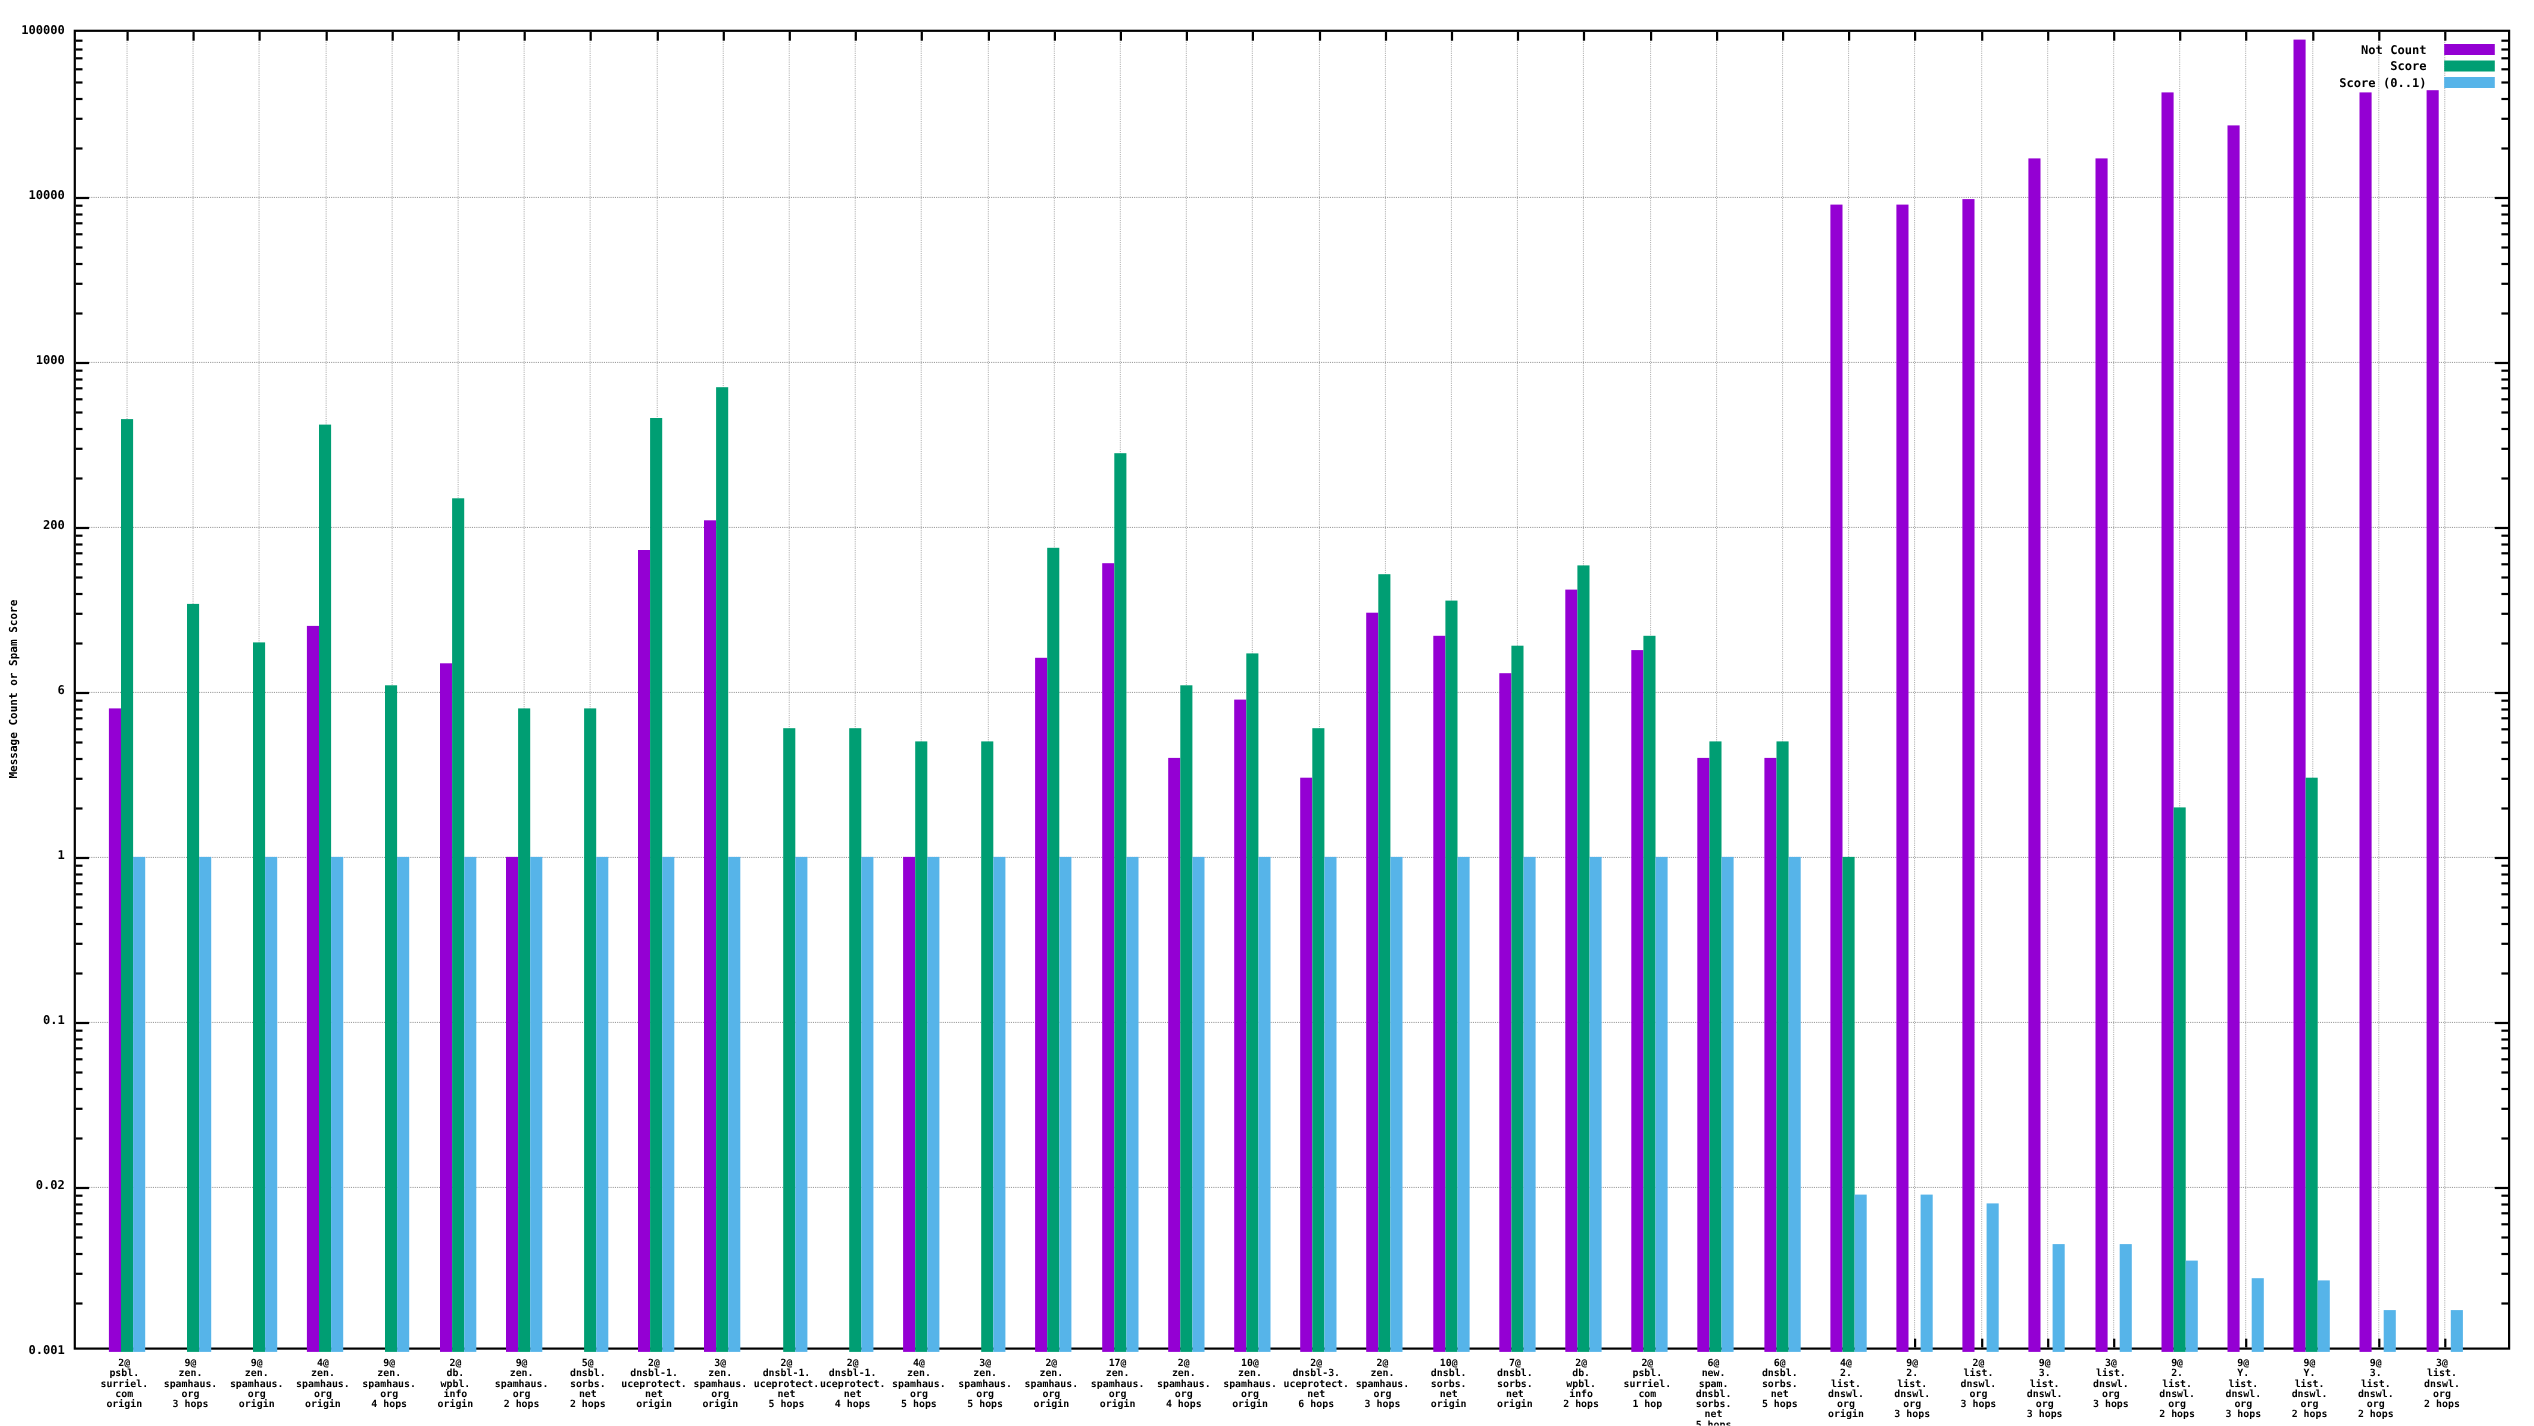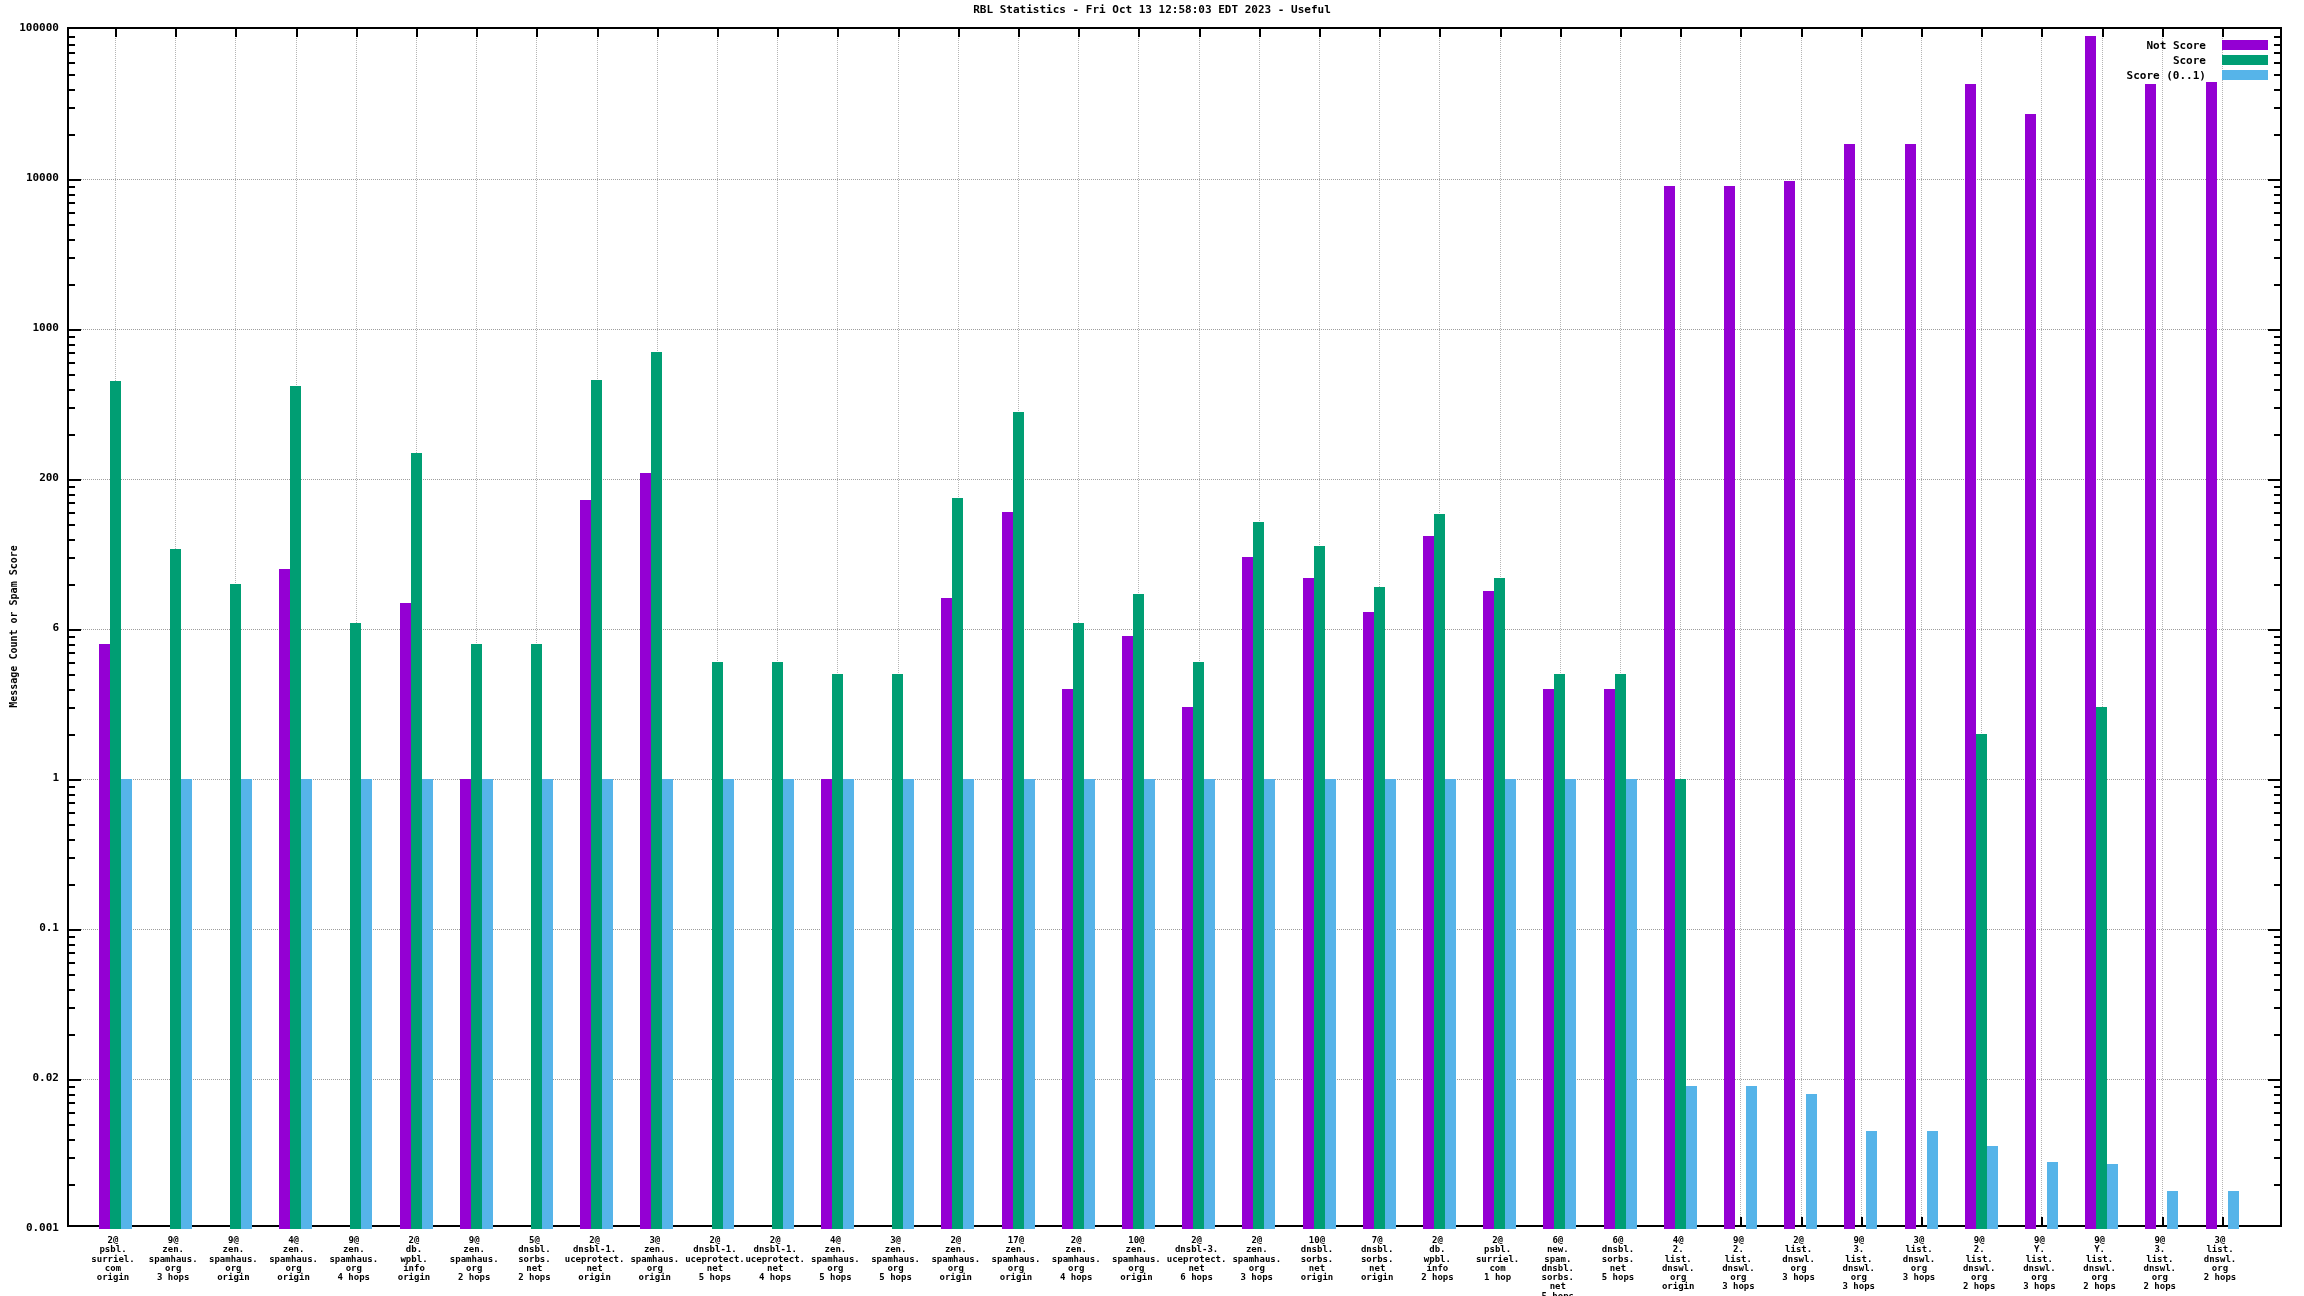--- a/index.html
+++ b/index.html
@@ -23,21 +23,20 @@
           font-size:9px;line-height:9.3px;font-weight:bold;color:#000;white-space:pre;}
   .legend-row{position:absolute;height:11px;}
   .legend-text{position:absolute;right:62px;top:-1px;white-space:nowrap;
                font-size:11px;font-weight:bold;color:#000;}
   .legend-swatch{position:absolute;right:0;top:0;width:46px;height:10px;}
 </style>
 </head>
 <body>
 
 <div id="chart">
-  <div id="title">RBL Statistics - Fri Oct 13 12:58:03 EDT 2023 - Useful</div>
   <div id="ylabel">Message Count or Spam Score</div>
   <div id="plot">
       <div class="hgrid" style="top: 1050px;"></div>
       <div class="hgrid" style="top: 900px;"></div>
       <div class="hgrid" style="top: 750px;"></div>
       <div class="hgrid" style="top: 600px;"></div>
       <div class="hgrid" style="top: 450px;"></div>
       <div class="hgrid" style="top: 300px;"></div>
       <div class="hgrid" style="top: 150px;"></div>
       <div class="vgrid" style="left: 46px;"></div>
@@ -378,21 +377,21 @@
       <div class="bar" style="left: 1676.9px; top: 1056.86px; width: 11px; height: 143.136px; background: rgb(86, 180, 233);"></div>
       <div class="bar" style="left: 1737.1px; top: 1064.54px; width: 11px; height: 135.463px; background: rgb(86, 180, 233);"></div>
       <div class="bar" style="left: 1797.3px; top: 1102.02px; width: 11px; height: 97.9819px; background: rgb(86, 180, 233);"></div>
       <div class="bar" style="left: 1857.5px; top: 1102.02px; width: 11px; height: 97.9819px; background: rgb(86, 180, 233);"></div>
       <div class="bar" style="left: 1917.7px; top: 1116.55px; width: 11px; height: 83.4454px; background: rgb(86, 180, 233);"></div>
       <div class="bar" style="left: 1977.9px; top: 1132.93px; width: 11px; height: 67.0737px; background: rgb(86, 180, 233);"></div>
       <div class="bar" style="left: 2038.1px; top: 1135.3px; width: 11px; height: 64.7046px; background: rgb(86, 180, 233);"></div>
       <div class="bar" style="left: 2098.3px; top: 1161.71px; width: 11px; height: 38.2909px; background: rgb(86, 180, 233);"></div>
       <div class="bar" style="left: 2158.5px; top: 1161.71px; width: 11px; height: 38.2909px; background: rgb(86, 180, 233);"></div>
       <div class="legend-row" style="right: 12px; top: 11px; width: 300px;">
-        <span class="legend-text">Not Score</span>
+        <span class="legend-text">Not Count</span>
         <div class="legend-swatch" style="background: rgb(148, 0, 211);"></div>
       </div>
       <div class="legend-row" style="right: 12px; top: 26px; width: 300px;">
         <span class="legend-text">Score</span>
         <div class="legend-swatch" style="background: rgb(0, 158, 115);"></div>
       </div>
       <div class="legend-row" style="right: 12px; top: 41px; width: 300px;">
         <span class="legend-text">Score (0..1)</span>
         <div class="legend-swatch" style="background: rgb(86, 180, 233);"></div>
       </div>

